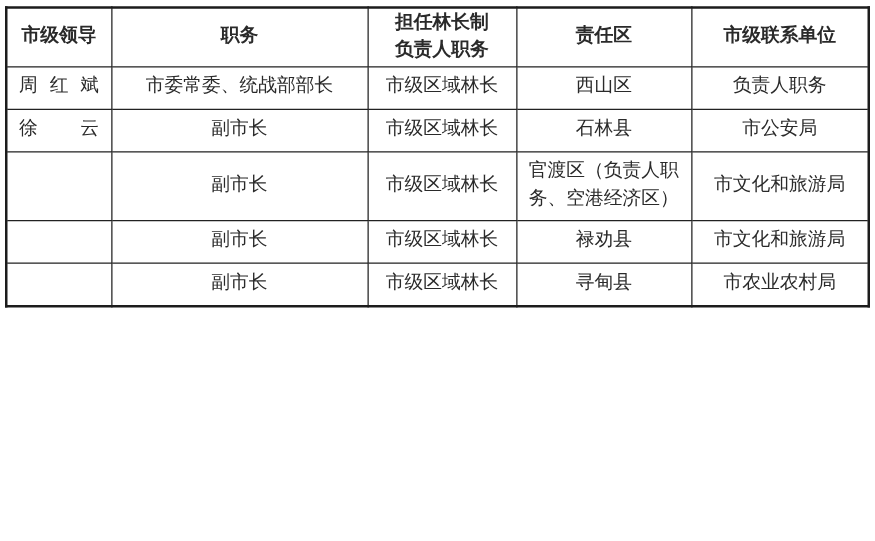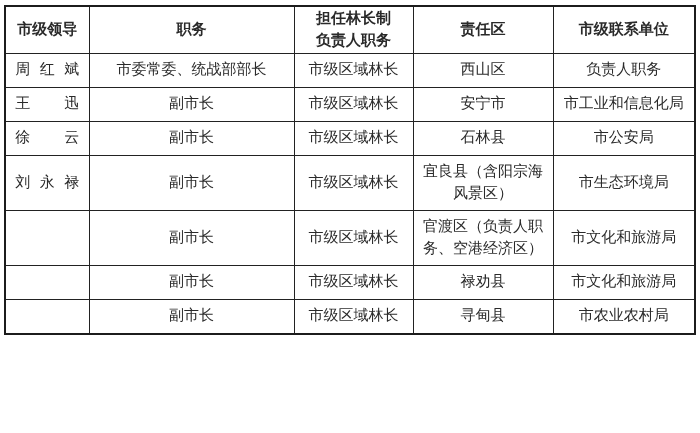--- a/index.html
+++ b/index.html
@@ -68,39 +68,25 @@
   </thead>
   <tbody>
     <tr class="row-std">
       <td><span class="name">周红斌</span></td>
       <td>市委常委、统战部部长</td>
       <td>市级区域林长</td>
       <td>西山区</td>
       <td>负责人职务</td>
     </tr>
     <tr class="row-std">
-      <td><span class="name">王迅</span></td>
-      <td>副市长</td>
-      <td>市级区域林长</td>
-      <td>安宁市</td>
-      <td>市工业和信息化局</td>
-    </tr>
-    <tr class="row-std">
       <td><span class="name">徐云</span></td>
       <td>副市长</td>
       <td>市级区域林长</td>
       <td>石林县</td>
       <td>市公安局</td>
-    </tr>
-    <tr class="row-tall">
-      <td><span class="name">刘永禄</span></td>
-      <td>副市长</td>
-      <td>市级区域林长</td>
-      <td>宜良县（含阳宗海风景区）</td>
-      <td>市生态环境局</td>
     </tr>
     <tr class="row-tall">
       <td><span class="name"></span></td>
       <td>副市长</td>
       <td>市级区域林长</td>
       <td>官渡区（负责人职务、空港经济区）</td>
       <td>市文化和旅游局</td>
     </tr>
     <tr class="row-std">
       <td><span class="name"></span></td>

